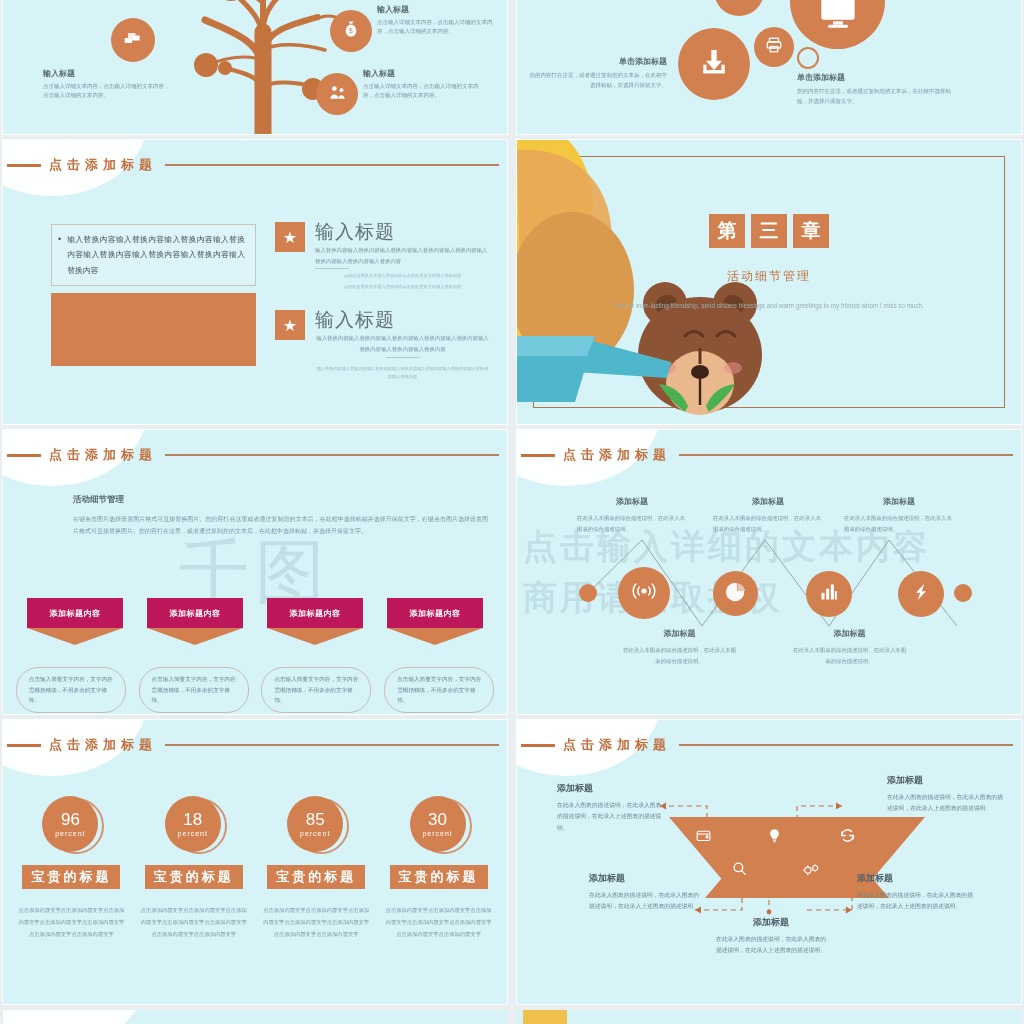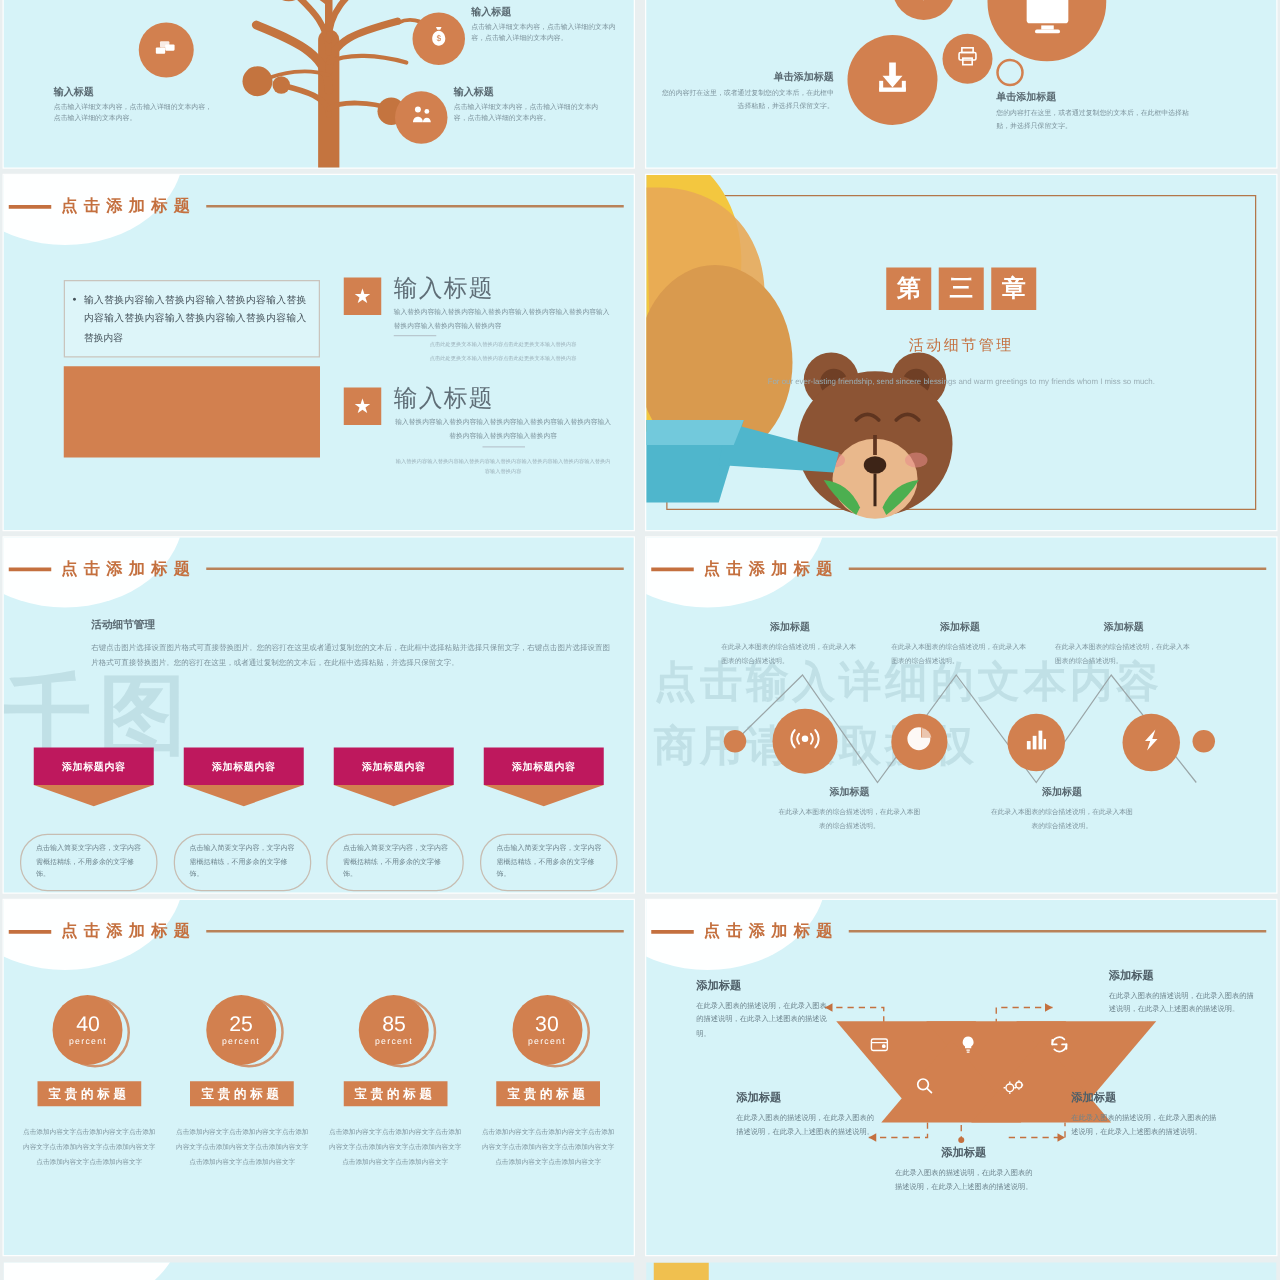--- a/index.html
+++ b/index.html
@@ -39,22 +39,22 @@
   }
   .hdr .dash{ width:34px; height:3px; background:#c4703f; margin-left:4px;}
   .hdr .t{
     font-size:13px; font-weight:bold; color:#c4703f;
     letter-spacing:5px; margin:0 8px; white-space:nowrap;
   }
   .hdr .rule{ flex:1; height:2px; background:#b98259; margin-right:8px;}
   
   .wm{
     position:absolute; inset:0; pointer-events:none; z-index:2;
-    display:flex; flex-direction:column; justify-content:center; align-items:flex-start;
-    color:rgba(160,195,202,.40); font-weight:bold; user-select:none;
+    display:flex; flex-direction:column; justify-content:center; align-items:center;
+    color:rgba(160,195,202,.40); font-weight:normal; user-select:none;
   }
   .wm .logo{ font-size:70px; letter-spacing:6px; line-height:1;}
   .wm2{
     position:absolute; inset:0; pointer-events:none; z-index:2;
     display:flex; flex-direction:column; justify-content:center;
     color:rgba(160,195,202,.40); font-weight:bold; user-select:none;
     font-size:34px; letter-spacing:3px; padding-left:6px; line-height:1.5;
   }
   
   .tree-wrap{ position:absolute; inset:0; z-index:3;}
@@ -144,21 +144,21 @@
   .pring{ position:absolute; left:6px; top:2px; width:56px;height:56px;border-radius:50%;border:2px solid #cf9672;}
   .pdisc{
     position:absolute; left:0; top:0; width:56px;height:56px;border-radius:50%;
     background:#d2804f;color:#fff;display:flex;flex-direction:column;
     align-items:center;justify-content:center;
   }
   .pdisc .n{ font-size:17px; line-height:1;}
   .pdisc .u{ font-size:7px; letter-spacing:1px; margin-top:2px;}
   .ptag{
     display:inline-block;margin-top:11px;background:#d2804f;color:#fff;
-    font-size:10px;font-weight:bold;letter-spacing:3px;padding:3px 9px;
+    font-size:13px;font-weight:bold;letter-spacing:3px;padding:3px 9px;
   }
   .pdesc{ margin-top:15px;font-size:5.3px;color:#7d939c;line-height:2.3;text-align:center;}
   
   .tri{ position:absolute; width:0;height:0;z-index:4;}
   .tri.down{ border-left:56px solid transparent;border-right:56px solid transparent;border-top:66px solid #d2804f;}
   .tri.up{ border-left:56px solid transparent;border-right:56px solid transparent;border-bottom:66px solid #d2804f;}
   .triicon{ position:absolute; z-index:6; color:#fff; }
   .tcap{ position:absolute; z-index:5;}
   .tcap .tt{ font-size:9px;font-weight:bold;color:#4f5f68;margin-bottom:5px;}
   .tcap .tb{ font-size:5.8px;color:#6d838c;line-height:1.95;}
@@ -505,32 +505,32 @@
       <span class="dash"></span>
       <span class="t">点击添加标题</span>
       <span class="rule"></span>
     </div>
 
     <div class="prow">
       <div class="pcell">
         <div class="pcirc">
           <div class="pring"></div>
           <div class="pdisc">
-            <span class="n">40</span>
+            <span class="n">96</span>
             <span class="u">percent</span>
           </div>
         </div>
         <div class="ptag">宝贵的标题</div>
         <div class="pdesc">点击添加内容文字点击添加内容文字点击添加内容文字点击添加内容文字点击添加内容文字点击添加内容文字点击添加内容文字</div>
       </div>
       <div class="pcell">
         <div class="pcirc">
           <div class="pring"></div>
           <div class="pdisc">
-            <span class="n">25</span>
+            <span class="n">18</span>
             <span class="u">percent</span>
           </div>
         </div>
         <div class="ptag">宝贵的标题</div>
         <div class="pdesc">点击添加内容文字点击添加内容文字点击添加内容文字点击添加内容文字点击添加内容文字点击添加内容文字点击添加内容文字</div>
       </div>
       <div class="pcell">
         <div class="pcirc">
           <div class="pring"></div>
           <div class="pdisc">

